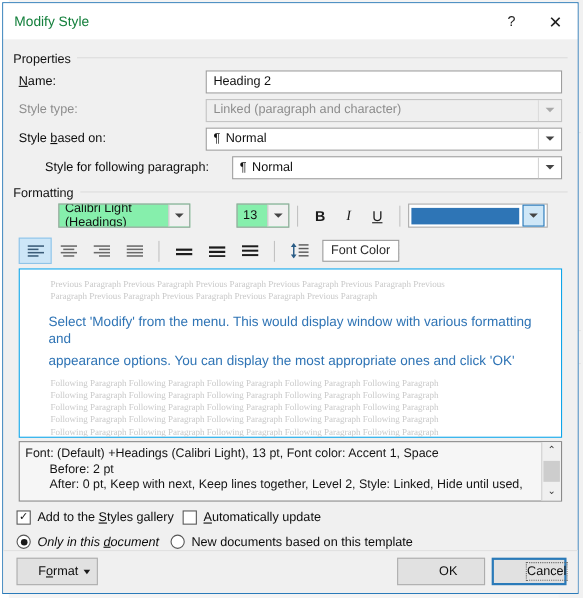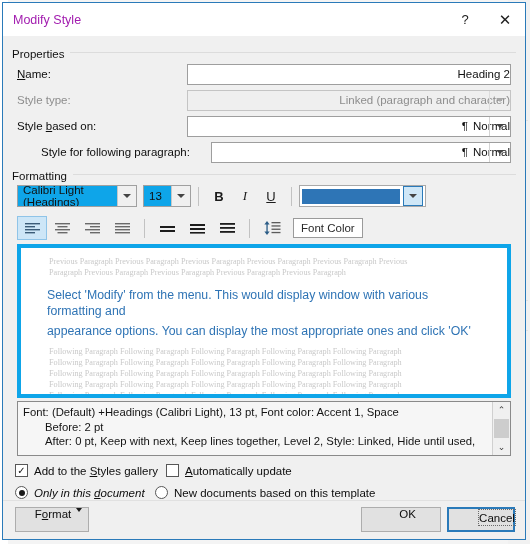--- a/index.html
+++ b/index.html
@@ -57,21 +57,21 @@
     height: 33px;
     background: #ffffff;
     display: flex;
     align-items: center;
     flex: none;
     position: relative;
   }
   .title-text {
     margin-left: 10px;
     font-size: 12.5px;
-    color: #a21caf;
+    color: #15803d;
   }
   .title-btns {
     margin-left: auto;
     display: flex;
     height: 100%;
   }
   .tbtn {
     width: 40px;
     display: flex;
     align-items: center;
@@ -136,21 +136,20 @@
     height: 21px;
     background: #ffffff;
     border: 1px solid #9e9e9e;
     box-sizing: border-box;
     display: flex;
     align-items: center;
     font-size: 11.5px;
     color: #111111;
     padding-left: 6px;
     position: relative;
-    justify-content: flex-end;
   }
   .field.disabled {
     background: #efefef;
     border-color: #c4c4c4;
     color: #8d8d8d;
   }
   .combo-arrow {
     position: absolute;
     right: 0; top: 0; bottom: 0;
     width: 20px;
@@ -173,30 +172,31 @@
   
   .fmt-row {
     position: absolute;
     left: 14px;
     display: flex;
     align-items: center;
     height: 24px;
   }
   .cbox {
     height: 22px;
-    background: #0ea5e9;
+    background: #86efac;
     border: 1px solid #a0a0a0;
     box-sizing: border-box;
     display: flex;
     align-items: center;
     font-size: 11.5px;
     color: #111;
     padding-left: 5px;
     position: relative;
     overflow: hidden;
+    margin-left: 36px;
   }
   .cbox .cb-arrow {
     position: absolute;
     right: 0; top: 0; bottom: 0;
     width: 18px;
     background: #f0f0f0;
     border-left: 1px solid #c7c7c7;
     display: flex; align-items: center; justify-content: center;
   }
   .sep {
@@ -264,21 +264,21 @@
     font-size: 11.5px;
     color: #2a2a2a;
     padding: 3px 7px;
     z-index: 30;
   }
 
   
   .preview {
     position: absolute;
     background: #ffffff;
-    border: 4px solid #0ea5e9;
+    border: 1px solid #0ea5e9;
     box-sizing: border-box;
     overflow: hidden;
   }
   .pv-line {
     font-family: "Liberation Serif", serif;
     font-size: 8.2px;
     color: #c9c9c9;
     white-space: nowrap;
     line-height: 11px;
     padding-left: 28px;
@@ -372,20 +372,21 @@
     border-top: 1px solid #e1e1e1;
   }
   .btn {
     position: absolute;
     background: #e1e1e1;
     border: 1px solid #adadad;
     box-sizing: border-box;
     font-size: 11.5px;
     color: #0d0d0d;
     display: flex;
+    align-items: center;
     justify-content: center;
     height: 25px;
     padding-left: 13px;
   }
   .btn.focus {
     border: 2px solid #2a7ab9;
     background: #e1e1e1;
   }
   .btn.focus .inner {
     border: 1px dotted #6a6a6a;

